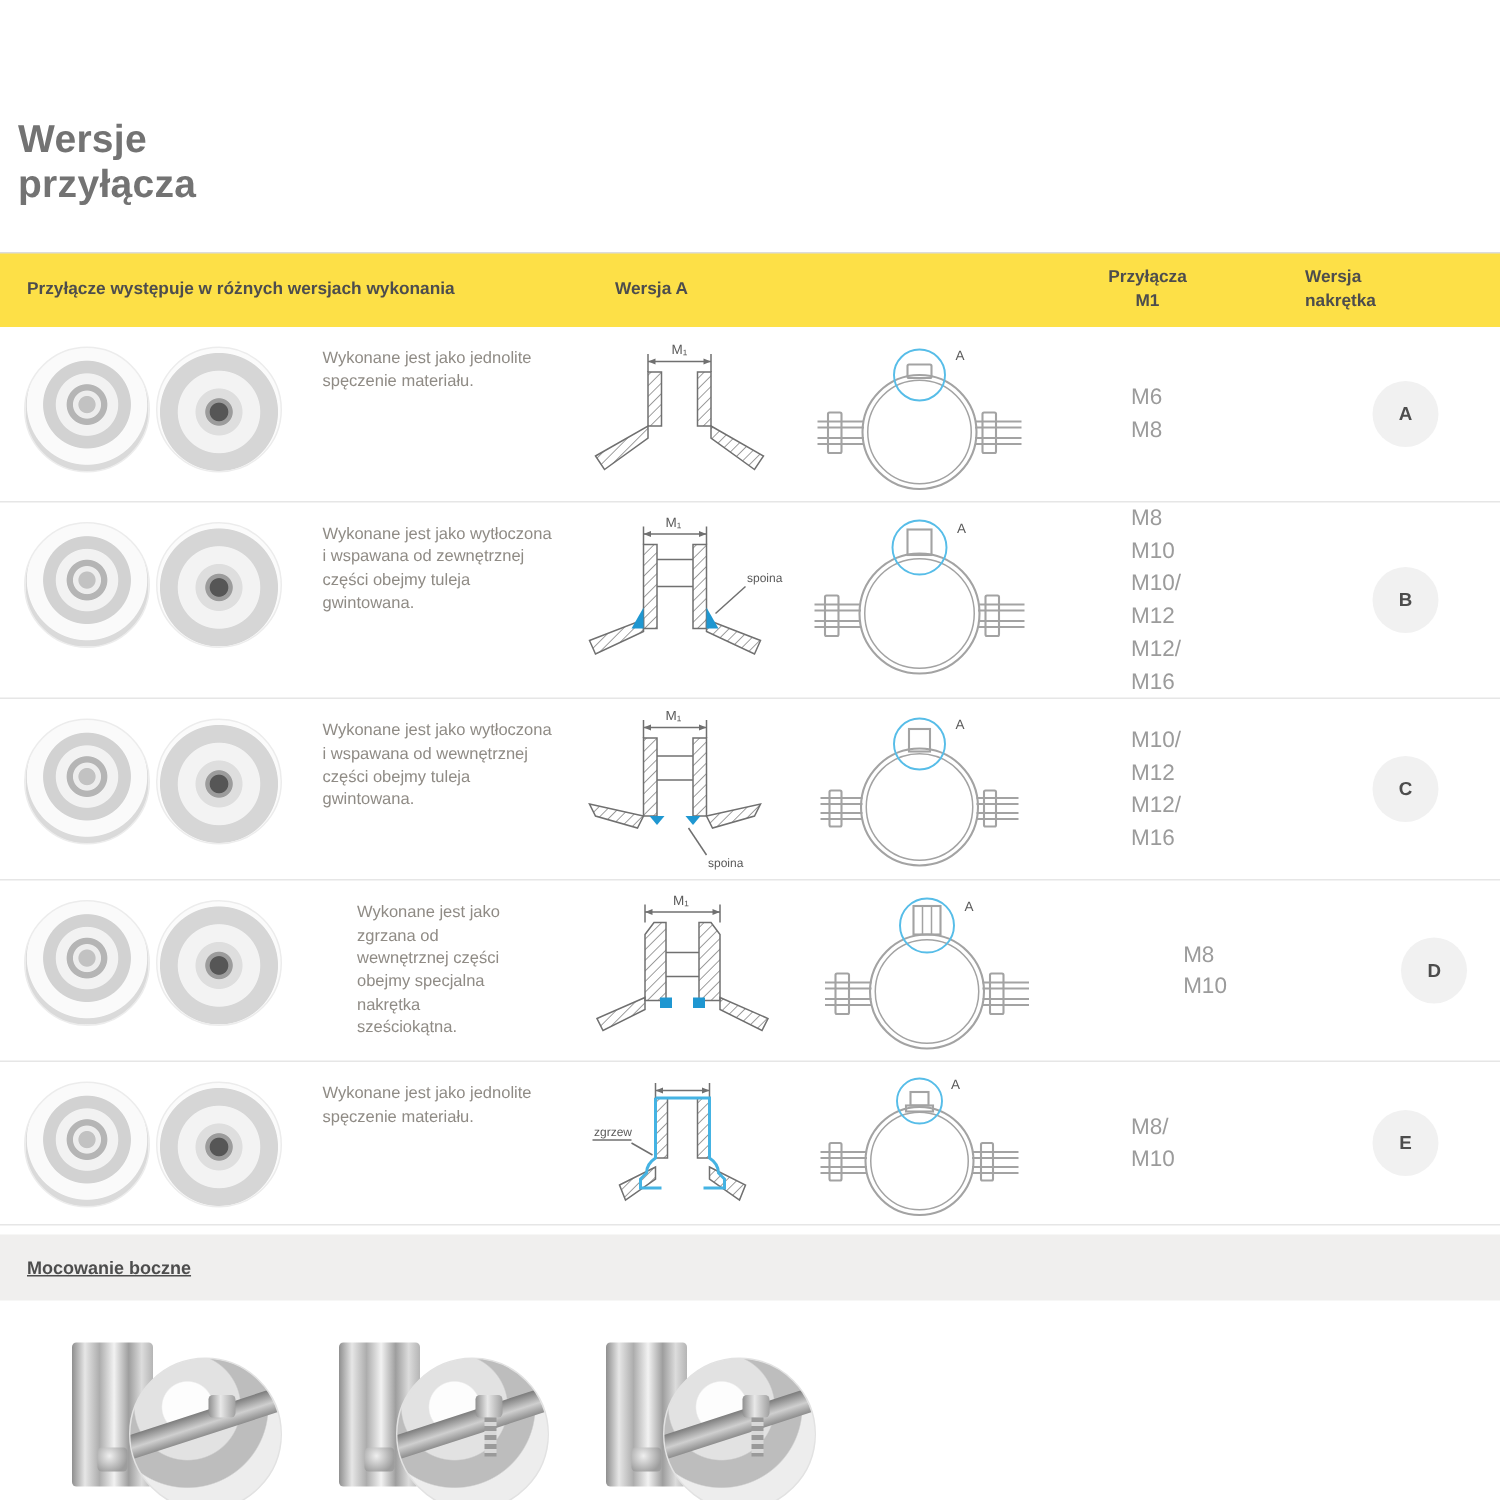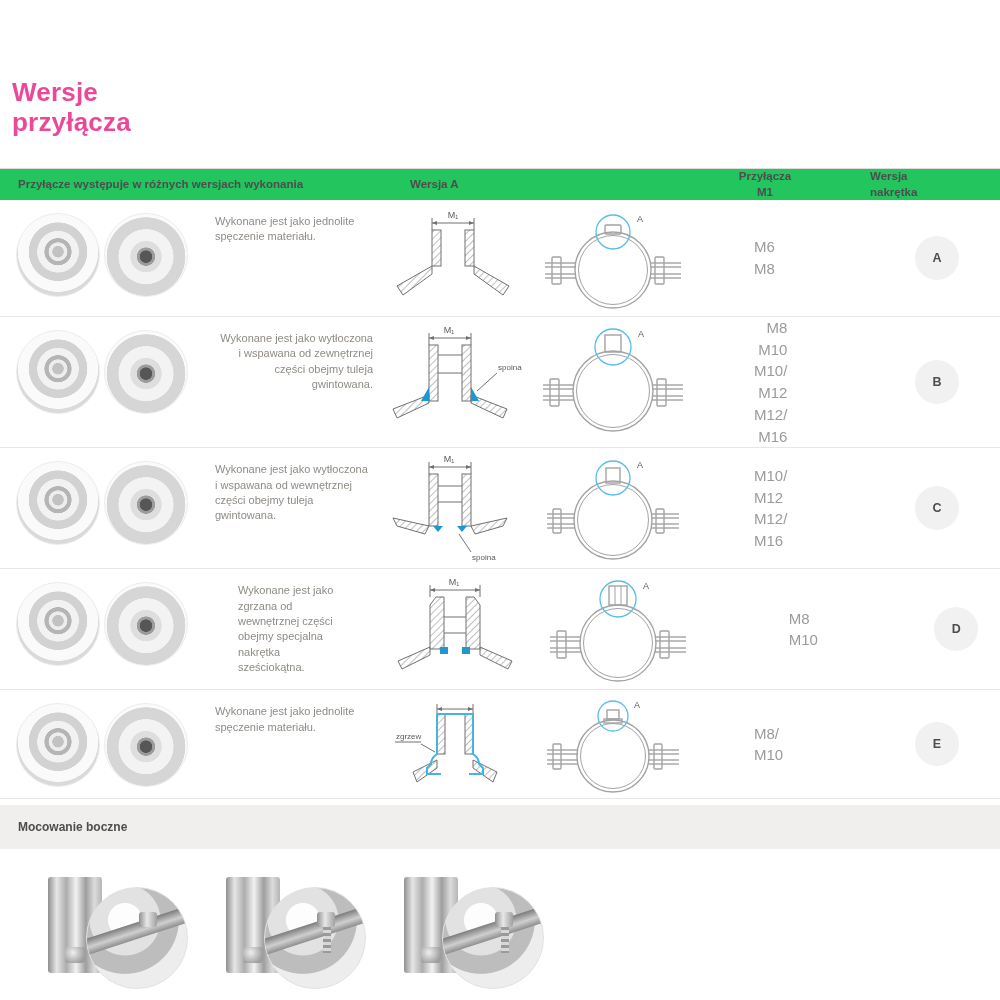--- a/index.html
+++ b/index.html
@@ -12,47 +12,47 @@
     color: #555;
   }
   .page { width: 1000px; position: relative; }
 
   
   .title {
     margin: 78px 0 30px 12px;
     font-size: 26px;
     font-weight: 800;
     line-height: 1.15;
-    color: #ec4899;
+    color: #737373;
     letter-spacing: 0.2px;
   }
 
   
   .thead {
     display: flex;
     align-items: center;
-    background: #22c55e;
+    background: #fde047;
     border-top: 1px solid #dcdcdc;
-    height: 32px;
+    height: 50px;
     font-size: 11.5px;
     font-weight: 700;
     color: #4d4d4d;
   }
   .th1 { width: 385px; padding-left: 18px; }
   .th2 { width: 305px; padding-left: 25px; }
   .th3 { width: 150px; text-align: center; line-height: 1.4; }
   .th4 { width: 160px; text-align: left; line-height: 1.4; padding-left: 30px; }
 
   
   .row {
     display: flex;
     border-bottom: 1px solid #e6e6e6;
   }
   .rA { min-height: 110px; }
-  .rB { min-height: 130px; text-align: right; }
+  .rB { min-height: 130px; }
   .rC { min-height: 120px; }
   .rD { min-height: 120px; gap: 30px; }
   .rE { min-height: 107px; }
 
   .col-photos {
     width: 195px;
     display: flex;
     gap: 4px;
     padding: 13px 0 0 16px;
     align-items: flex-start;
@@ -129,20 +129,21 @@
   .section-bar {
     margin-top: 6px;
     background: #f0efee;
     height: 44px;
     display: flex;
     align-items: center;
     padding-left: 18px;
     font-size: 12px;
     font-weight: 700;
     color: #4d4d4d;
+    text-decoration: underline;
   }
 
   .bottom-photos {
     display: flex;
     margin: 26px 0 0 34px;
     gap: 26px;
   }
   .pair {
     position: relative;
     width: 152px;

